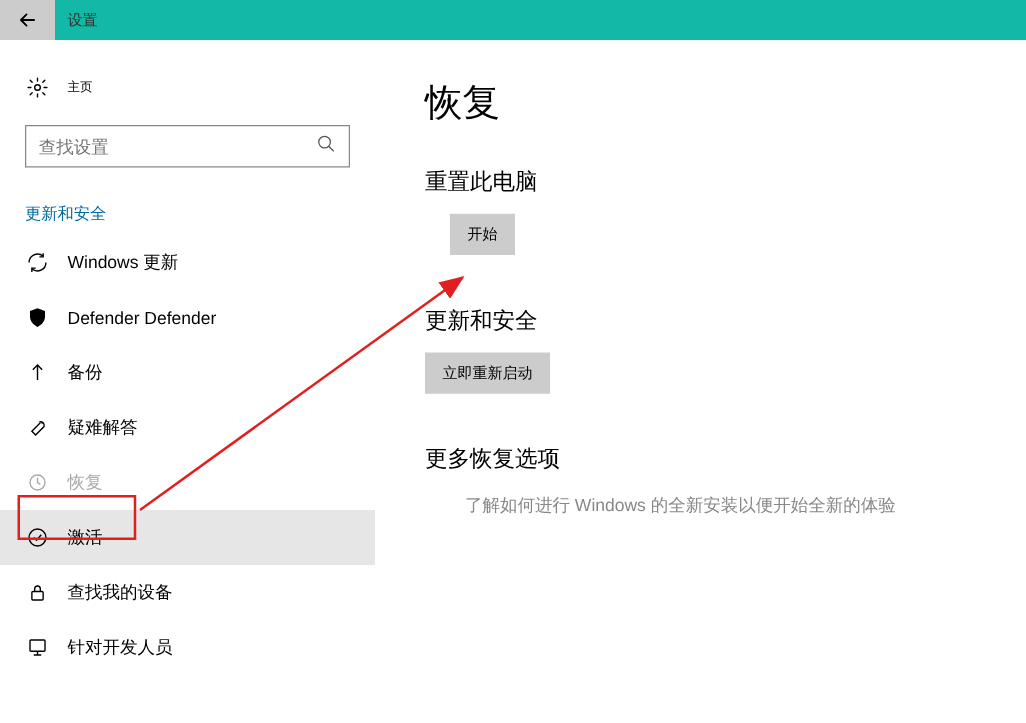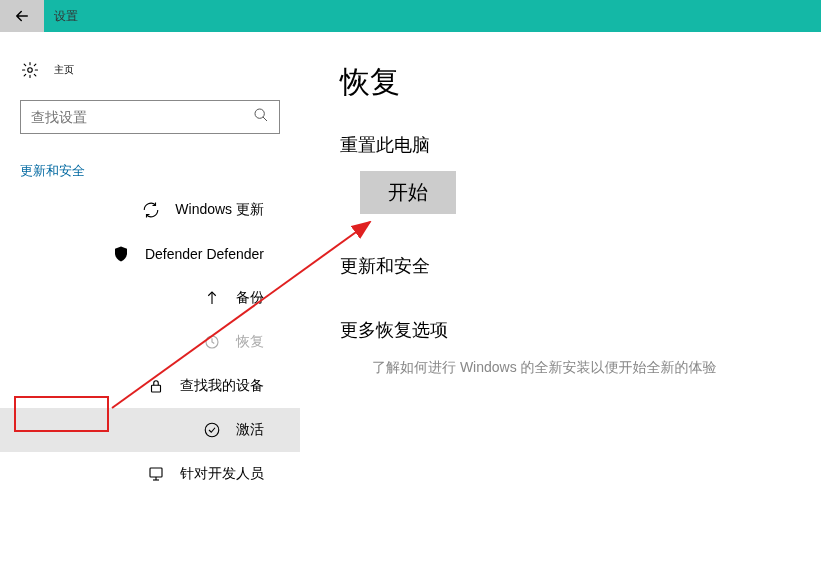--- a/index.html
+++ b/index.html
@@ -80,24 +80,23 @@
       flex: 1;
     }
     .section-title {
       margin: 28px 20px 8px 20px;
       font-size: 13px;
       color: #0369a1;
     }
     .nav-item {
       display: flex;
       align-items: center;
-      padding: 12px 36px;
+      padding: 12px 20px;
       cursor: pointer;
       position: relative;
-      justify-content: flex-end;
     }
     .nav-item.selected {
       background: #e6e6e6;
     }
     .nav-item .icon {
       width: 20px;
       height: 20px;
       display: flex;
       align-items: center;
       justify-content: center;
@@ -139,22 +138,22 @@
       margin-bottom: 14px;
     }
     .desc.dimmed {
       color: #888;
       margin-left: 32px;
     }
     .action-btn {
       display: inline-block;
       background: #cccccc;
       border: none;
-      padding: 8px 28px;
-      font-size: 20px;
+      padding: 8px 14px;
+      font-size: 12px;
       cursor: pointer;
       margin-left: 20px;
     }
     .section-block {
       margin-bottom: 40px;
     }
     .arrow-line {
       position: absolute;
       pointer-events: none;
       z-index: 100;
@@ -218,49 +217,58 @@
     <div class="nav-item">
       <span class="icon">
         <svg viewBox="0 0 24 24" width="18" height="18">
             <line x1="12" y1="20" x2="12" y2="4" stroke="#000" stroke-width="1.5"></line>
             <path d="M7 9l5-5 5 5" fill="none" stroke="#000" stroke-width="1.5"></path>
           </svg>
       </span>
       <span class="label">备份</span>
     </div>
 
+    <div class="nav-item">
+      <span class="icon">
+        <svg viewBox="0 0 24 24" width="18" height="18">
+            <path d="M14 6a4 4 0 0 1 5 5l-9 9-4-4 9-9" fill="none" stroke="#000" stroke-width="1.5"></path>
+            <circle cx="17" cy="7" r="1" fill="#000"></circle>
+          </svg>
+      </span>
+      <span class="label">疑难解答</span>
+    </div>
 
     <div class="nav-item dimmed" style="position:relative;">
       <span class="icon">
         <svg viewBox="0 0 24 24" width="18" height="18">
             <circle cx="12" cy="12" r="8" fill="none" stroke="#aaa" stroke-width="1.5"></circle>
             <path d="M12 7v5l3 2" fill="none" stroke="#aaa" stroke-width="1.5"></path>
           </svg>
       </span>
       <span class="label">恢复</span>
     </div>
 
+    <div class="nav-item selected">
+      <span class="icon">
+        <svg viewBox="0 0 24 24" width="18" height="18">
+            <circle cx="12" cy="12" r="9" fill="none" stroke="#000" stroke-width="1.5"></circle>
+            <path d="M8 12l3 3 5-6" fill="none" stroke="#000" stroke-width="1.5"></path>
+          </svg>
+      </span>
+      <span class="label">激活</span>
+    </div>
+
     <div class="nav-item">
       <span class="icon">
         <svg viewBox="0 0 24 24" width="18" height="18">
             <rect x="6" y="11" width="12" height="9" rx="1" fill="none" stroke="#000" stroke-width="1.5"></rect>
             <path d="M9 11V8a3 3 0 0 1 6 0v3" fill="none" stroke="#000" stroke-width="1.5"></path>
           </svg>
       </span>
       <span class="label">查找我的设备</span>
-    </div>
-
-    <div class="nav-item selected">
-      <span class="icon">
-        <svg viewBox="0 0 24 24" width="18" height="18">
-            <circle cx="12" cy="12" r="9" fill="none" stroke="#000" stroke-width="1.5"></circle>
-            <path d="M8 12l3 3 5-6" fill="none" stroke="#000" stroke-width="1.5"></path>
-          </svg>
-      </span>
-      <span class="label">激活</span>
     </div>
 
     <div class="nav-item">
       <span class="icon">
         <svg viewBox="0 0 24 24" width="18" height="18">
             <rect x="4" y="4" width="16" height="12" rx="1" fill="none" stroke="#000" stroke-width="1.5"></rect>
             <line x1="8" y1="20" x2="16" y2="20" stroke="#000" stroke-width="1.5"></line>
             <line x1="12" y1="16" x2="12" y2="20" stroke="#000" stroke-width="1.5"></line>
           </svg>
       </span>
@@ -271,20 +279,21 @@
   <div class="main">
     <h1 class="page-title">恢复</h1>
 
     <div class="section-block">
       <h2 class="sub-heading">重置此电脑</h2>
       <button class="action-btn">开始</button>
     </div>
 
     <div class="section-block">
       <h2 class="sub-heading">更新和安全</h2>
+      <button class="action-btn" style="margin-left:0;">立即重新启动</button>
     </div>
 
     <div class="section-block">
       <h2 class="sub-heading">更多恢复选项</h2>
       <p class="desc dimmed">了解如何进行 Windows 的全新安装以便开始全新的体验</p>
     </div>
   </div>
 </div>
 
 <div class="highlight-box" style="left:14px; top:396px; width:95px; height:36px;"></div>

